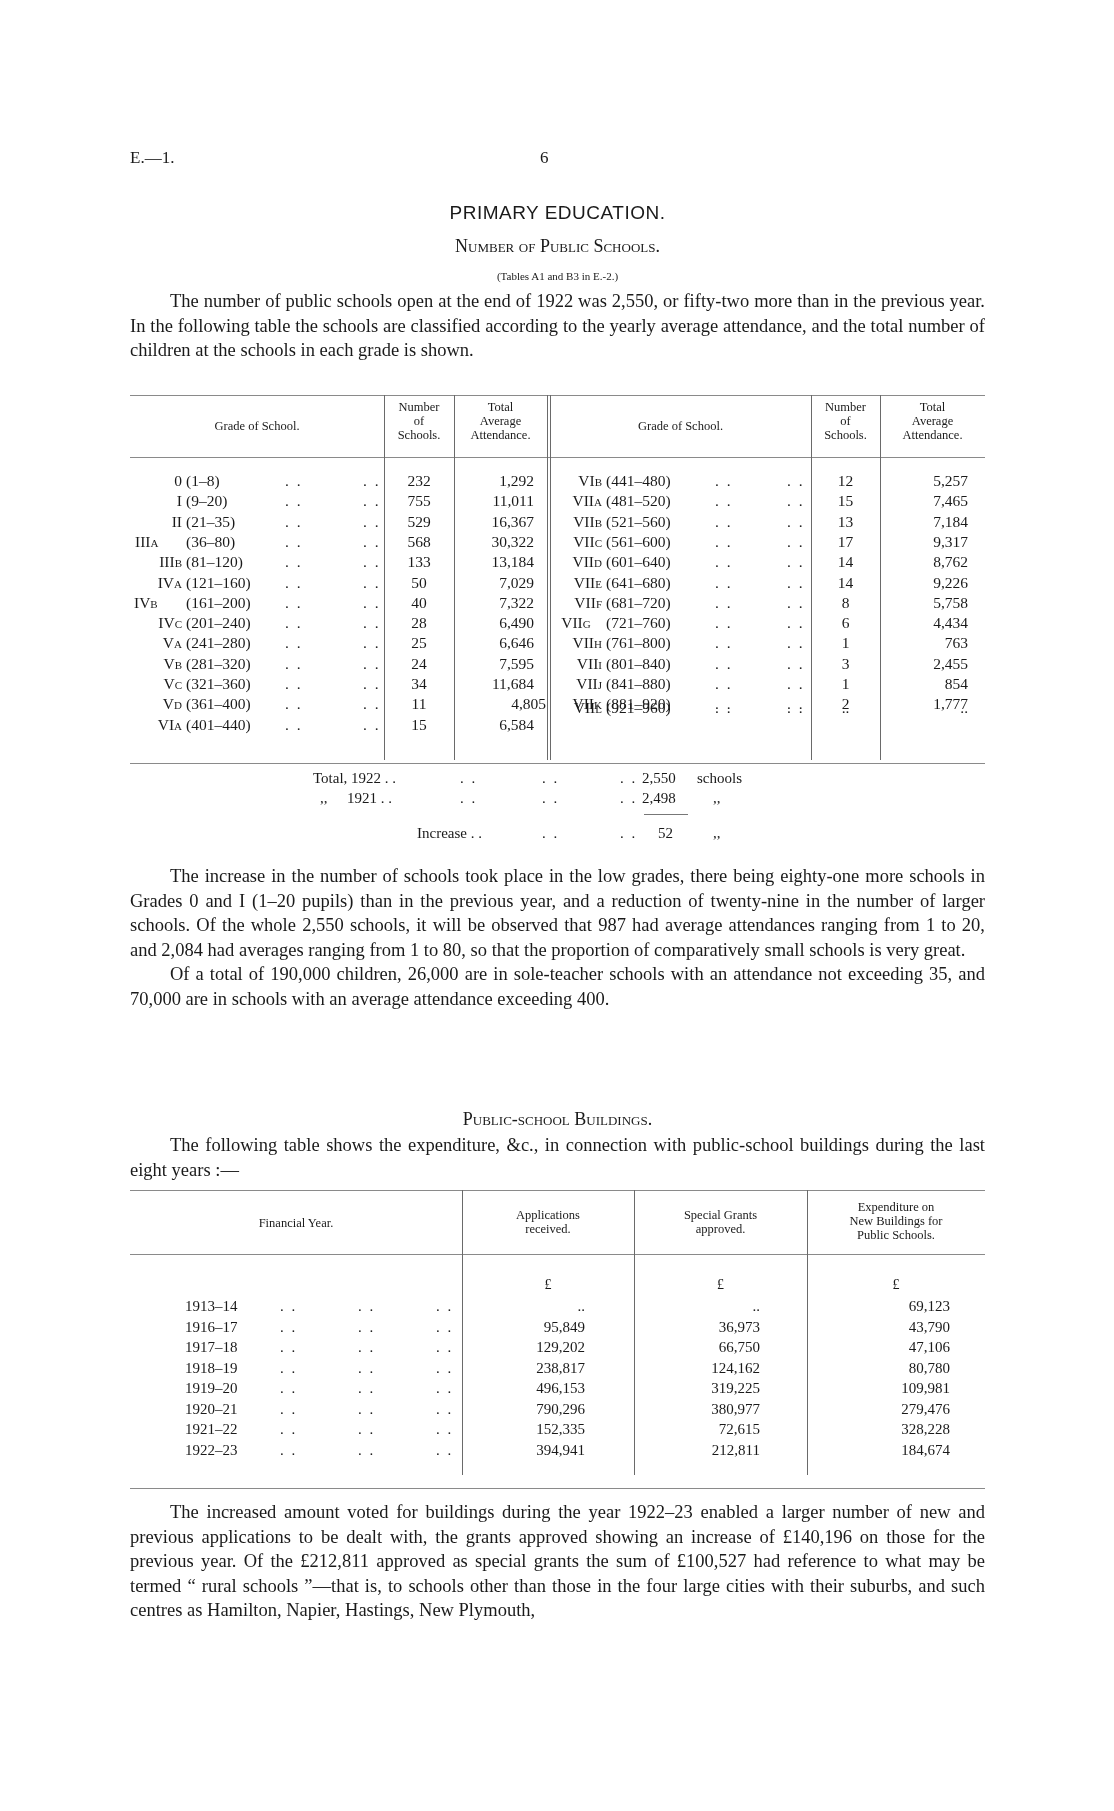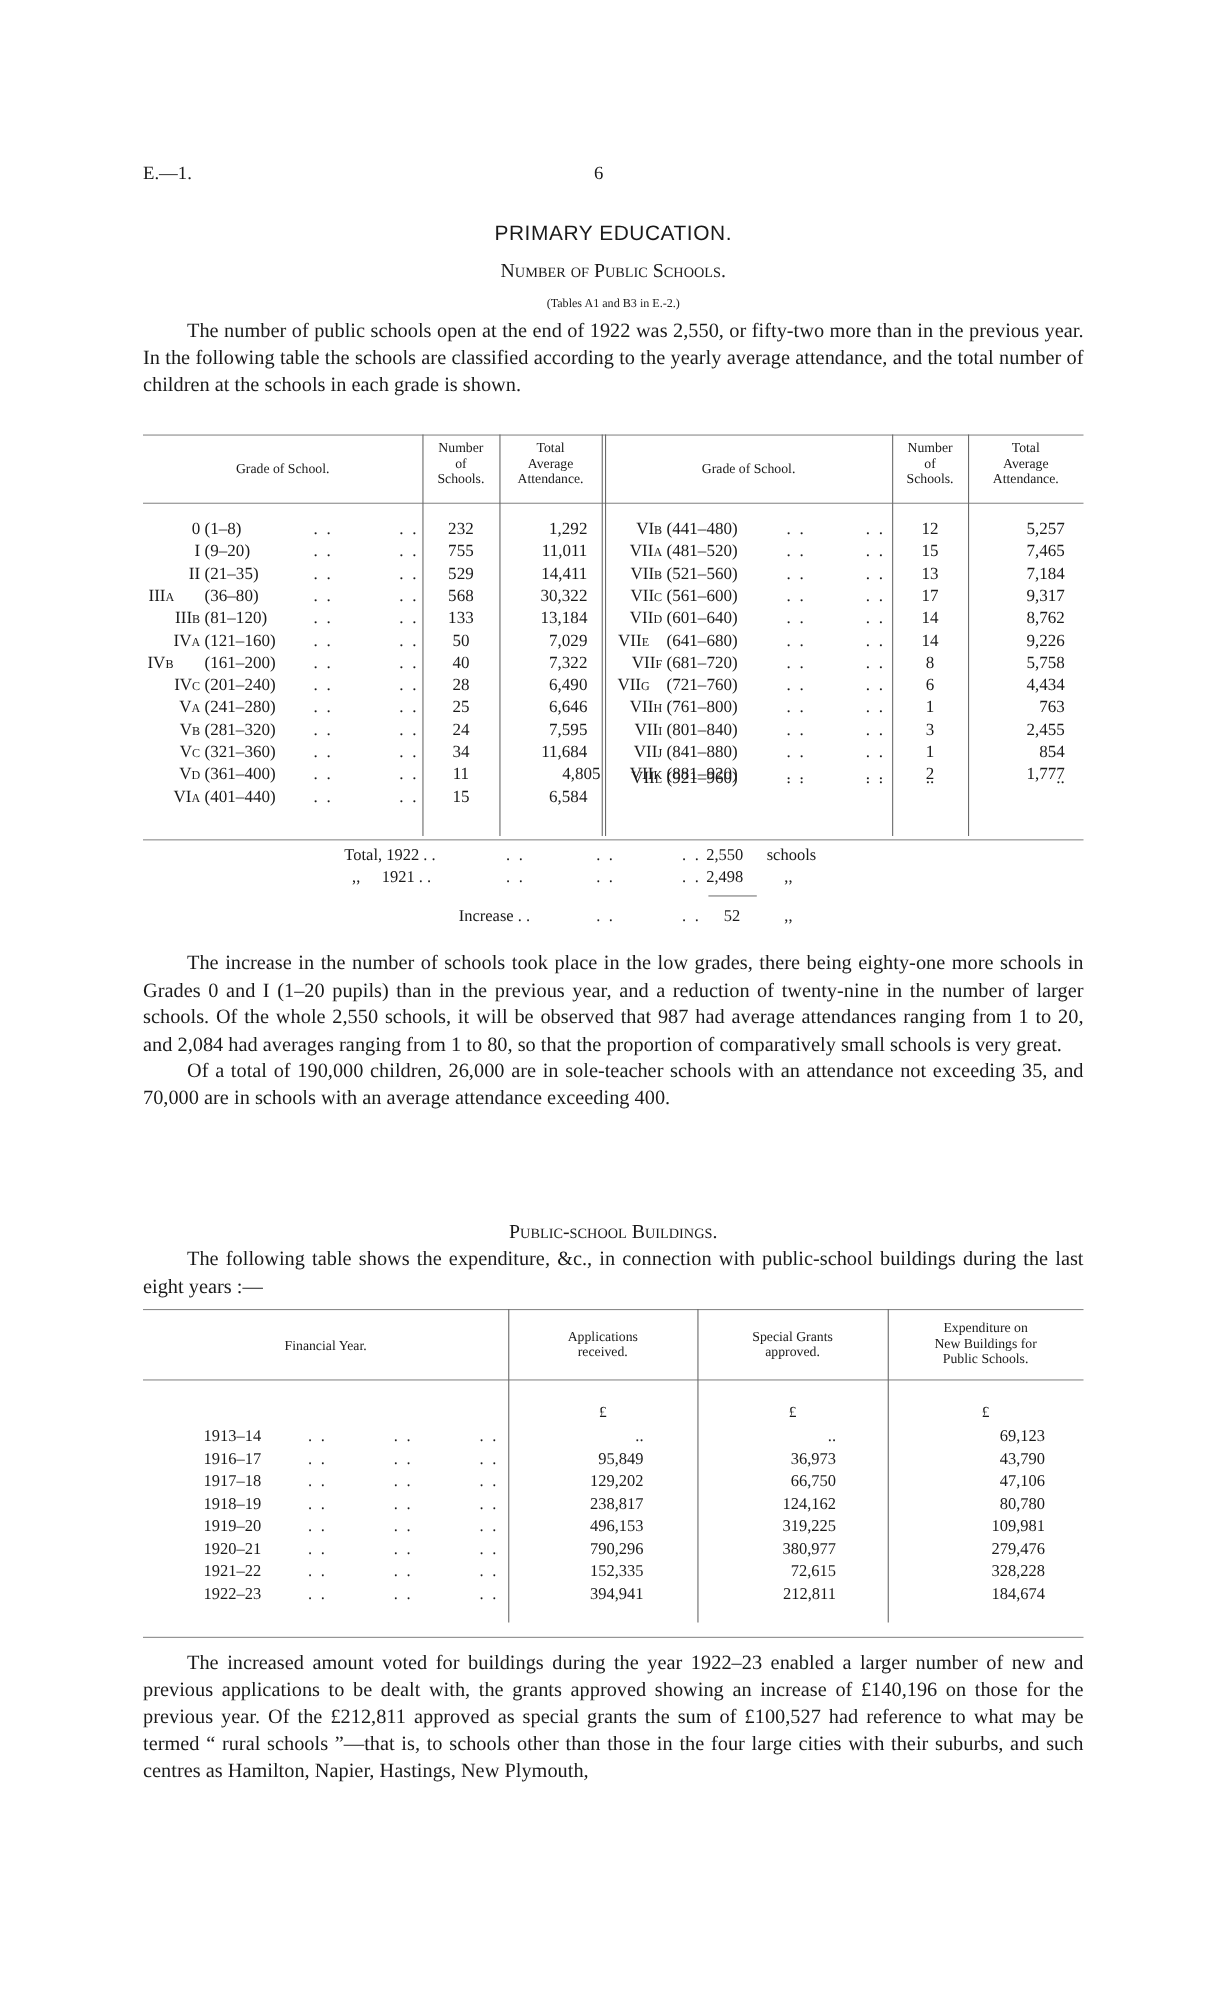--- a/index.html
+++ b/index.html
@@ -113,21 +113,21 @@
         <span class="dots" style="left:233px">. .</span>
         <span class="num" style="left:254px;width:70px">755</span>
         <span class="att" style="left:324px;width:80px">11,011</span>
       </div>
       <div class="row" style="top: 116.6px; left: 0px; width: 417px;">
         <span class="grade" style="left:0;width:52px;text-align:right"><span>II</span><span class="sc"></span></span>
         <span class="grade" style="left:56px">(21–35)</span>
         <span class="dots" style="left:155px">. .</span>
         <span class="dots" style="left:233px">. .</span>
         <span class="num" style="left:254px;width:70px">529</span>
-        <span class="att" style="left:324px;width:80px">14,411</span>
+        <span class="att" style="left:324px;width:80px">16,367</span>
       </div>
       <div class="row" style="top: 136.9px; left: 0px; width: 417px;">
         <span class="grade" style="left:5px;width:52px;text-align:left"><span>III</span><span class="sc">A</span></span>
         <span class="grade" style="left:56px">(36–80)</span>
         <span class="dots" style="left:155px">. .</span>
         <span class="dots" style="left:233px">. .</span>
         <span class="num" style="left:254px;width:70px">568</span>
         <span class="att" style="left:324px;width:80px">30,322</span>
       </div>
       <div class="row" style="top: 157.2px; left: 0px; width: 417px;">
@@ -236,21 +236,21 @@
       </div>
       <div class="row" style="top: 157.2px; left: 420px; width: 435px;">
         <span class="grade" style="left:0;width:52px;text-align:right"><span>VII</span><span class="sc">D</span></span>
         <span class="grade" style="left:56px">(601–640)</span>
         <span class="dots" style="left:165px">. .</span>
         <span class="dots" style="left:237px">. .</span>
         <span class="num" style="left:261px;width:69px">14</span>
         <span class="att" style="left:330px;width:88px">8,762</span>
       </div>
       <div class="row" style="top: 177.5px; left: 420px; width: 435px;">
-        <span class="grade" style="left:0;width:52px;text-align:center"><span>VII</span><span class="sc">E</span></span>
+        <span class="grade" style="left:0;width:52px;text-align:right"><span>VII</span><span class="sc">E</span></span>
         <span class="grade" style="left:56px">(641–680)</span>
         <span class="dots" style="left:165px">. .</span>
         <span class="dots" style="left:237px">. .</span>
         <span class="num" style="left:261px;width:69px">14</span>
         <span class="att" style="left:330px;width:88px">9,226</span>
       </div>
       <div class="row" style="top: 197.8px; left: 420px; width: 435px;">
         <span class="grade" style="left:0;width:52px;text-align:right"><span>VII</span><span class="sc">F</span></span>
         <span class="grade" style="left:56px">(681–720)</span>
         <span class="dots" style="left:165px">. .</span>

